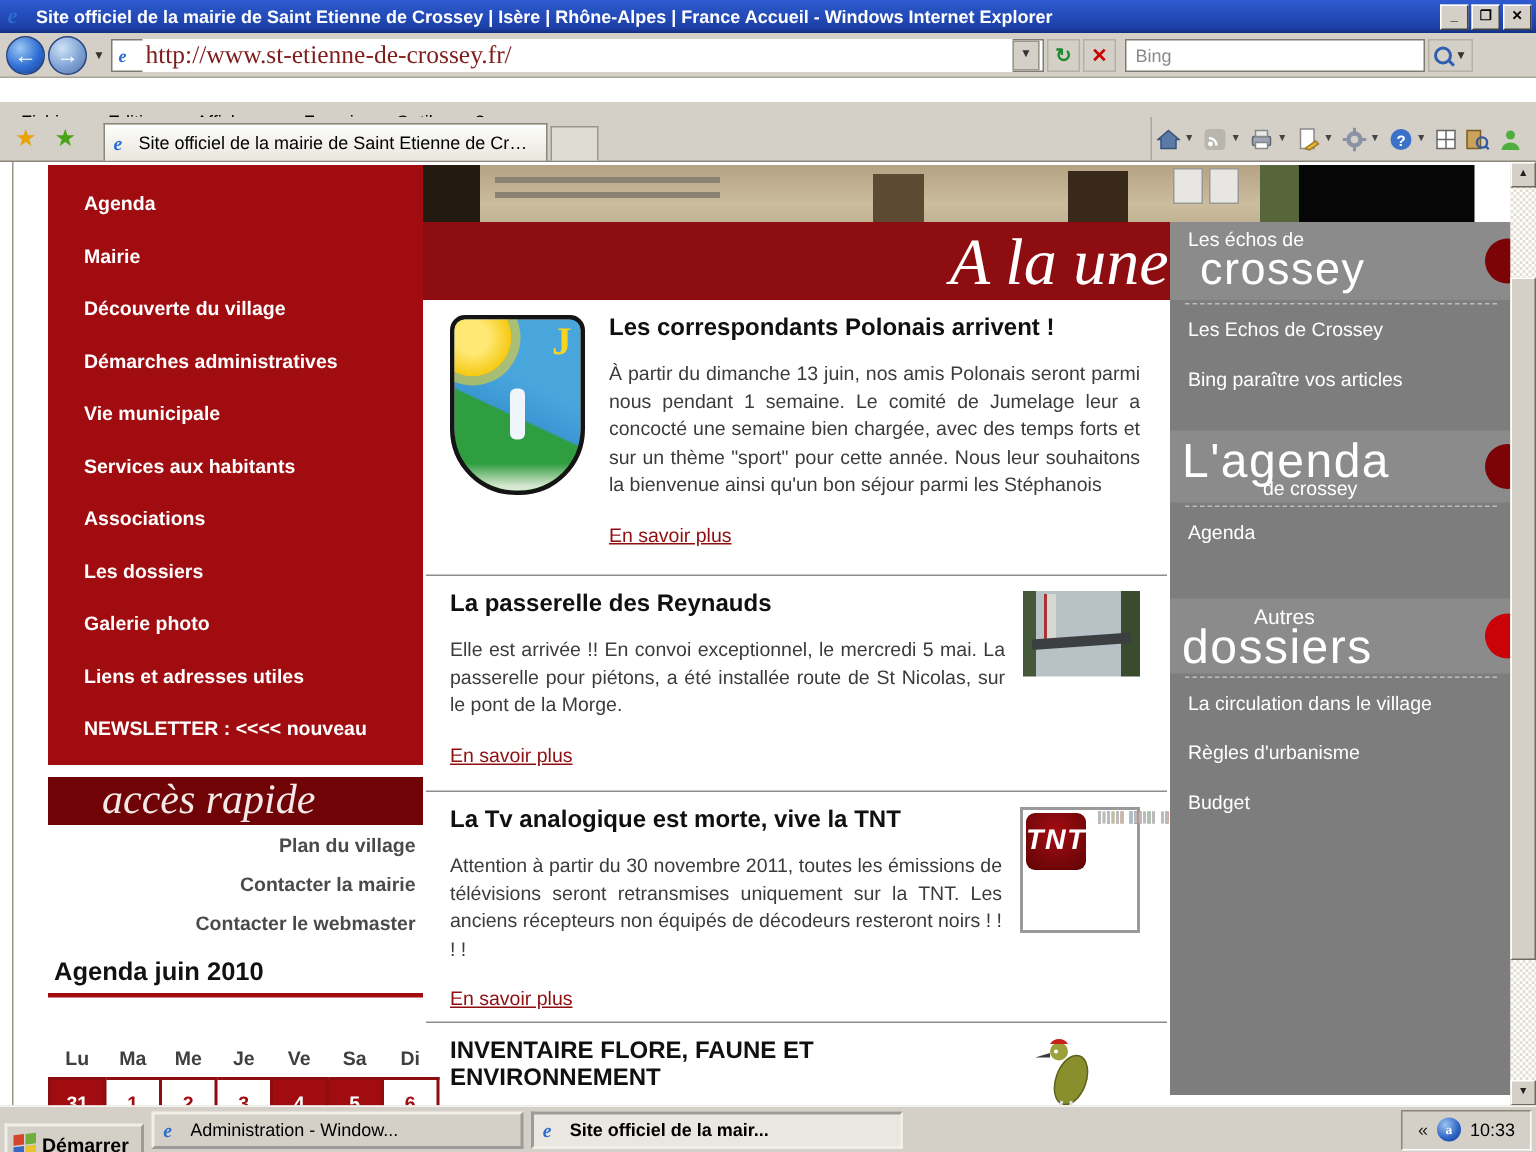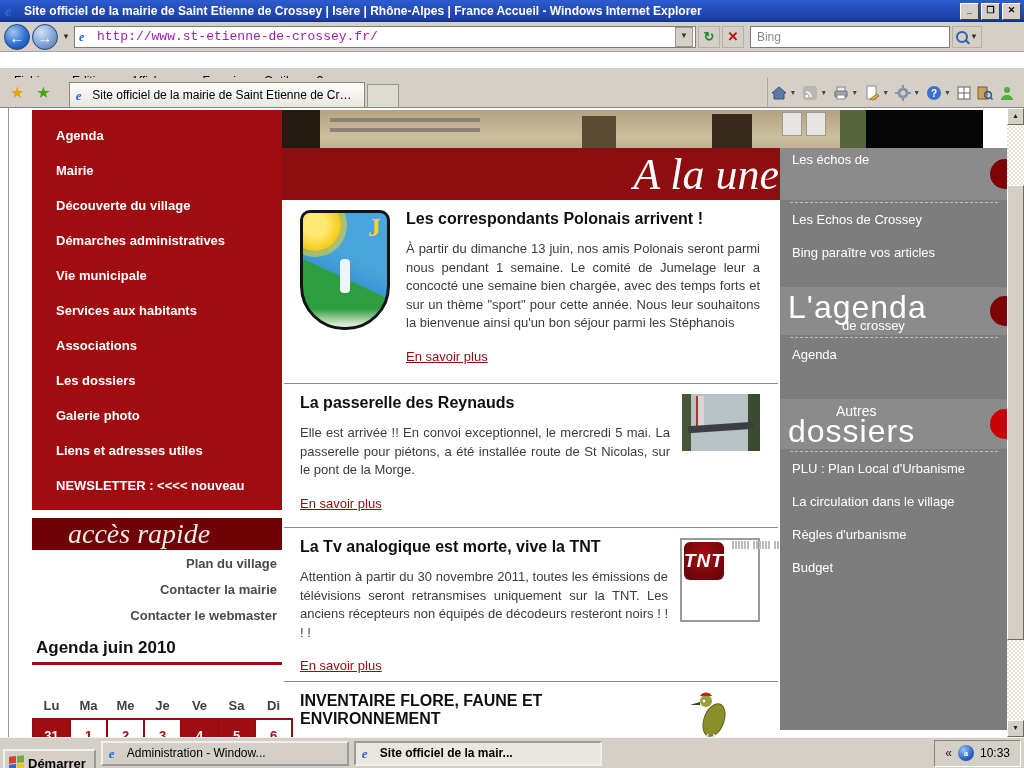--- a/index.html
+++ b/index.html
@@ -20,21 +20,21 @@
   
   .addr-row{position:absolute;left:0;top:22px;width:1024px;height:30px;background:#d4d0c8;
     display:flex;align-items:center;padding:0 4px;box-sizing:border-box;border-bottom:1px solid #a9a599;}
   .nav-circle{width:26px;height:26px;border-radius:50%;margin-right:2px;color:#fff;font-weight:bold;
     text-align:center;line-height:25px;font-size:15px;
     background:radial-gradient(circle at 35% 30%,#9cc7f2,#2f6fd3 55%,#16398e);border:1px solid #27427e;box-sizing:border-box;}
   .nav-circle.fwd{background:radial-gradient(circle at 35% 30%,#cfe2f5,#7fa3d6 55%,#55719f);}
   .mini-caret{font-size:8px;color:#333;margin:0 4px 0 2px;}
   .addr-field{height:22px;background:#fff;border:1px solid #7f7c73;display:flex;align-items:center;
     width:622px;padding:0 2px 0 4px;box-sizing:border-box;}
-  .addr-field input{border:0;outline:0;flex:1;font-size:13px;font-family:Liberation Mono, monospace;color:#a21caf;}
+  .addr-field input{border:0;outline:0;flex:1;font-size:17px;font-family:Liberation Serif, serif;color:#7f1d1d;}
   .addr-drop{width:16px;height:18px;background:#d4d0c8;border:1px solid #9a968a;font-size:8px;
     line-height:16px;text-align:center;color:#333;}
   .sq-btn{width:22px;height:22px;background:#d4d0c8;border:1px solid #b5b1a5;margin-left:2px;
     text-align:center;line-height:20px;font-size:13px;font-weight:bold;box-sizing:border-box;}
   .refresh{color:#1e8a2e;}
   .stop{color:#c00;}
   .search-field{height:22px;background:#fff;border:1px solid #7f7c73;display:flex;align-items:center;
     width:200px;margin-left:6px;padding:0 4px;box-sizing:border-box;}
   .search-field input{border:0;outline:0;width:100%;font-size:12px;font-family:"Liberation Sans",sans-serif;}
   .search-field input::placeholder{color:#8a8a8a;}
@@ -395,20 +395,21 @@
               <path d="M22 44 l-2 6 M28 44 l0 6" stroke="#ddd" stroke-width="2"></path>
             </svg></div>
           <h2>INVENTAIRE FLORE, FAUNE ET ENVIRONNEMENT</h2>
         </div>
       </div>
 
     <div class="right-sb" id="right-sb">
         <div class="sb-section">
           <div class="sb-head" style="height: 52px; margin-top: 0px;">
             <div class="sb-head-small small" style="margin-left: 12px; margin-top: 4px; font-size: 13px;">Les échos de</div>
+            <div class="sb-head-big big" style="margin-left: 20px; margin-top: -4px; font-size: 30px;">crossey</div>
             <div class="sb-circle" style="background: rgb(124, 3, 6); top: 11px;"></div>
           </div>
           <div class="sb-dash"></div>
           <a class="sb-link">Les Echos de Crossey</a>
           <a class="sb-link">Bing paraître vos articles</a>
         </div>
         <div class="sb-section">
           <div class="sb-head" style="height: 48px; margin-top: 18px;">
             <div class="sb-head-big big" style="margin-left: 8px; margin-top: 2px; font-size: 32px;">L'agenda</div>
             <div class="sb-head-small small" style="margin-left: 62px; margin-top: -8px; font-size: 13px;">de crossey</div>
@@ -417,21 +418,20 @@
           <div class="sb-dash"></div>
           <a class="sb-link">Agenda</a>
         </div>
         <div class="sb-section">
           <div class="sb-head" style="height: 50px; margin-top: 28px;">
             <div class="sb-head-small small" style="margin-left: 56px; margin-top: 4px; font-size: 14px;">Autres</div>
             <div class="sb-head-big big" style="margin-left: 8px; margin-top: -6px; font-size: 32px;">dossiers</div>
             <div class="sb-circle" style="background: rgb(201, 3, 7); top: 10px;"></div>
           </div>
           <div class="sb-dash"></div>
-          <a class="sb-link">PLU : Plan Local d'Urbanisme</a>
           <a class="sb-link">La circulation dans le village</a>
           <a class="sb-link">Règles d'urbanisme</a>
           <a class="sb-link">Budget</a>
         </div>
       </div>
 
     <div class="scrollbar">
       <div class="sb-btn" style="top:0;">▲</div>
       <div class="sb-thumb"></div>
       <div class="sb-btn" style="top:612px;">▼</div>

